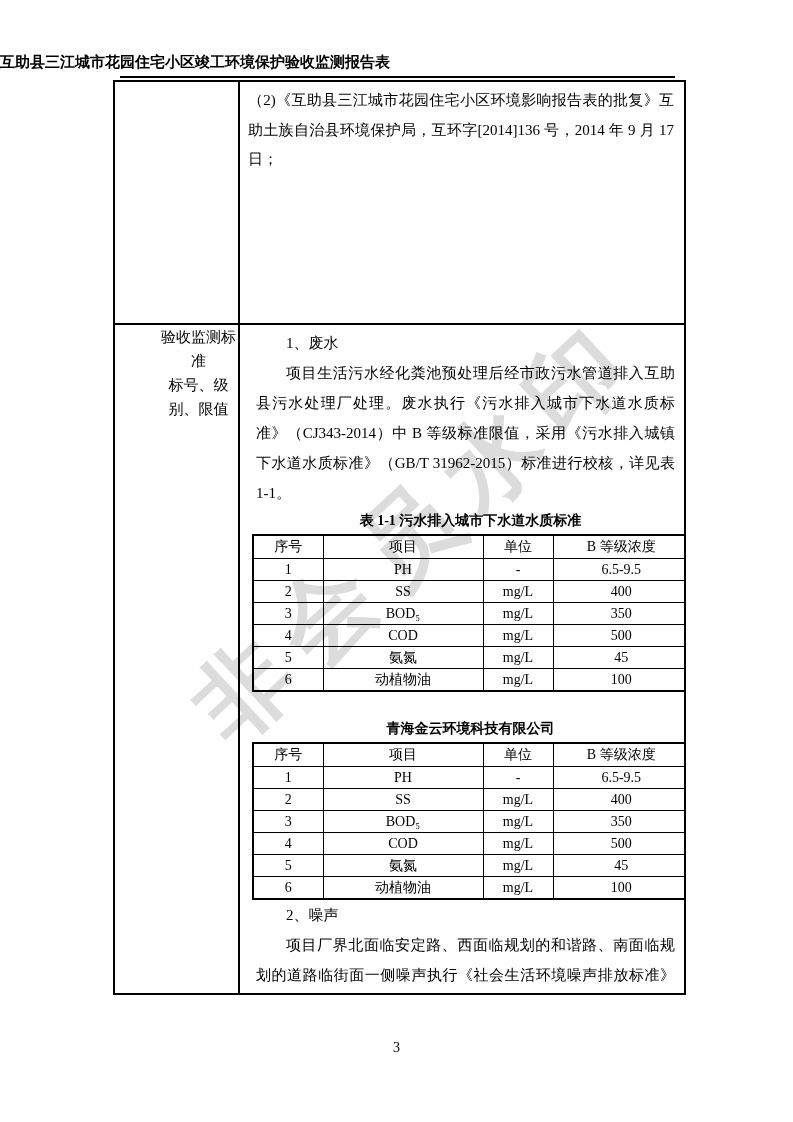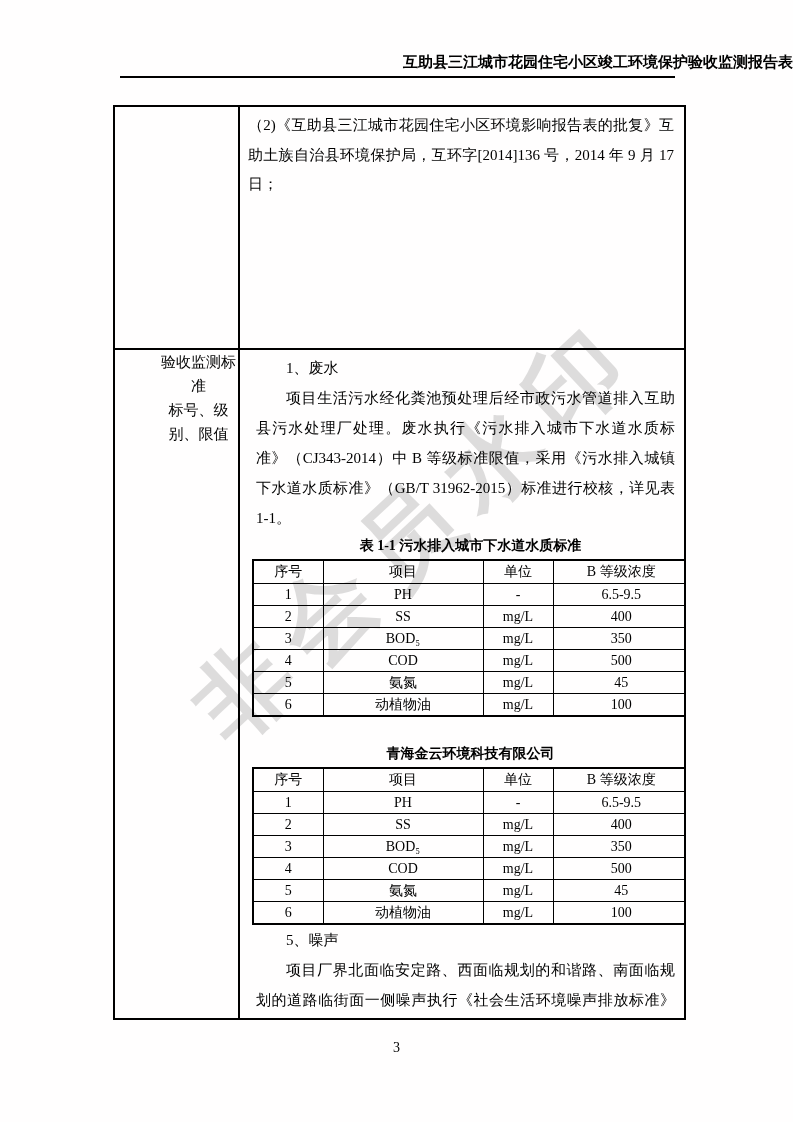--- a/index.html
+++ b/index.html
@@ -26,34 +26,34 @@
     color:#000;
     opacity:0.13;
     transform:rotate(-43deg);
     z-index:0;
     pointer-events:none;
     white-space:nowrap;
   }
 
   .doc-title {
     position:absolute; top:53px; left:0; width:100%;
-    text-align:right;
+    text-align:left;
     font-family:"Liberation Sans","DejaVu Sans",sans-serif;
     font-weight:bold;
     font-size:15px;
     z-index:1;
   }
   .header-rule {
     position:absolute; top:76px; left:120px; width:555px;
     border-top:2px solid #000;
     z-index:1;
   }
 
   .outer-table {
-    position:absolute; left:113px; top:105px;
+    position:absolute; left:113px; top:80px;
     width:573px; height:915px;
     box-sizing:border-box;
     border:2px solid #000;
     display:grid;
     grid-template-columns:125px 1fr;
     grid-template-rows:243px 1fr;
     z-index:1;
     background:transparent;
   }
   .cell { box-sizing:border-box; position:relative; overflow:hidden; }
@@ -257,21 +257,21 @@
             </tr>
             <tr>
               <td>6</td>
               <td>动植物油</td>
               <td>mg/L</td>
               <td>100</td>
             </tr>
           </tbody>
       </table>
 
-      <p class="heading-line">5、噪声</p>
+      <p class="heading-line">2、噪声</p>
       <p class="indent">项目厂界北面临安定路、西面临规划的和谐路、南面临规划的道路临街面一侧噪声执行《社会生活环境噪声排放标准》（GB22337-2004）中的 4 类区标准，东面及地下室设备房等其</p>
     </div>
 
   </div>
 
   <div class="page-number">3</div>
 
 </div>
 
 </body></html>

